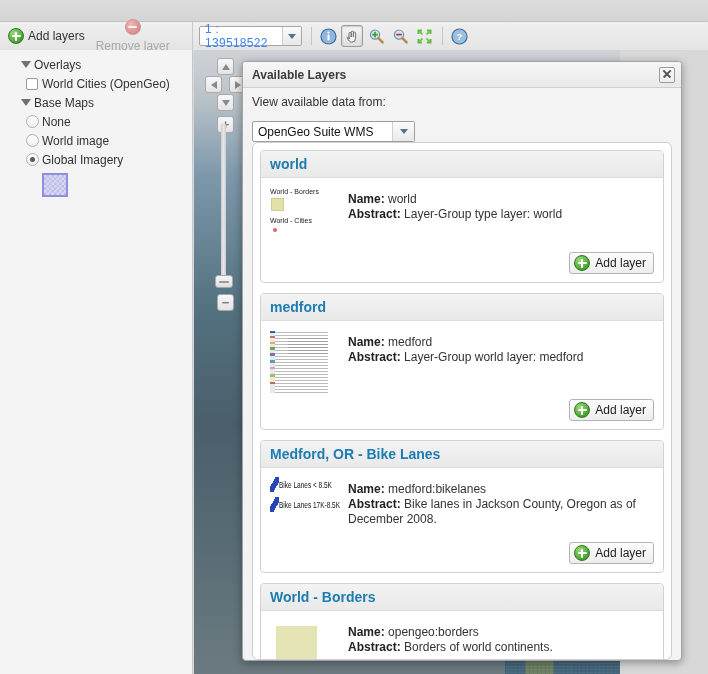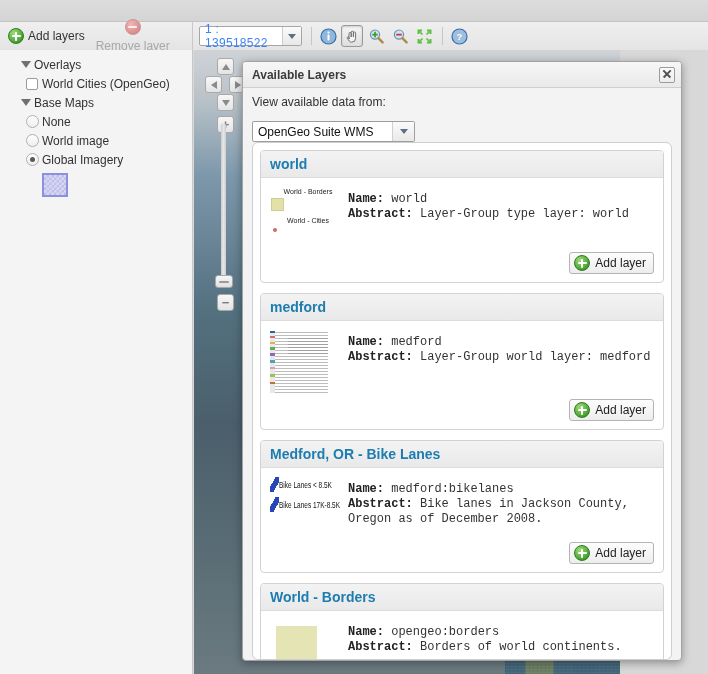--- a/index.html
+++ b/index.html
@@ -222,22 +222,22 @@
   .lcard {
     border: 1px solid #d2d2d2; border-radius: 4px; background: #fff;
     margin-bottom: 10px; box-sizing: border-box;
   }
   .lcard-head {
     background: linear-gradient(to bottom,#f3f3f3,#e9e9e9);
     border-bottom: 1px solid #dcdcdc; border-radius: 3px 3px 0 0;
     padding: 5px 9px; font-size: 14px; font-weight: bold; color: #1d7cb0;
   }
   .lcard-body { display: flex; padding: 8px 9px 6px 9px; position: relative; min-height: 74px; box-sizing: border-box; }
-  .lcard-legend { width: 76px; flex: none; padding-top: 1px; text-align: center; }
-  .lcard-info { flex: 1; padding-top: 6px; padding-left: 2px; font-size: 12px; color: #333; line-height: 15px; font-family: Liberation Mono, monospace; }
+  .lcard-legend { width: 76px; flex: none; padding-top: 1px; }
+  .lcard-info { flex: 1; padding-top: 6px; padding-left: 2px; font-size: 12px; color: #333; line-height: 15px; }
   .lcard-info b { color: #222; }
   .lcard-foot { display: flex; justify-content: flex-end; padding: 0 9px 8px 9px; }
 
   .addbtn {
     display: flex; align-items: center; gap: 5px;
     border: 1px solid #b4b4b4; border-radius: 3px;
     background: linear-gradient(to bottom,#fdfdfd,#ededed);
     padding: 2px 7px 2px 4px; font-size: 12px; color: #222; cursor: pointer;
   }
 

